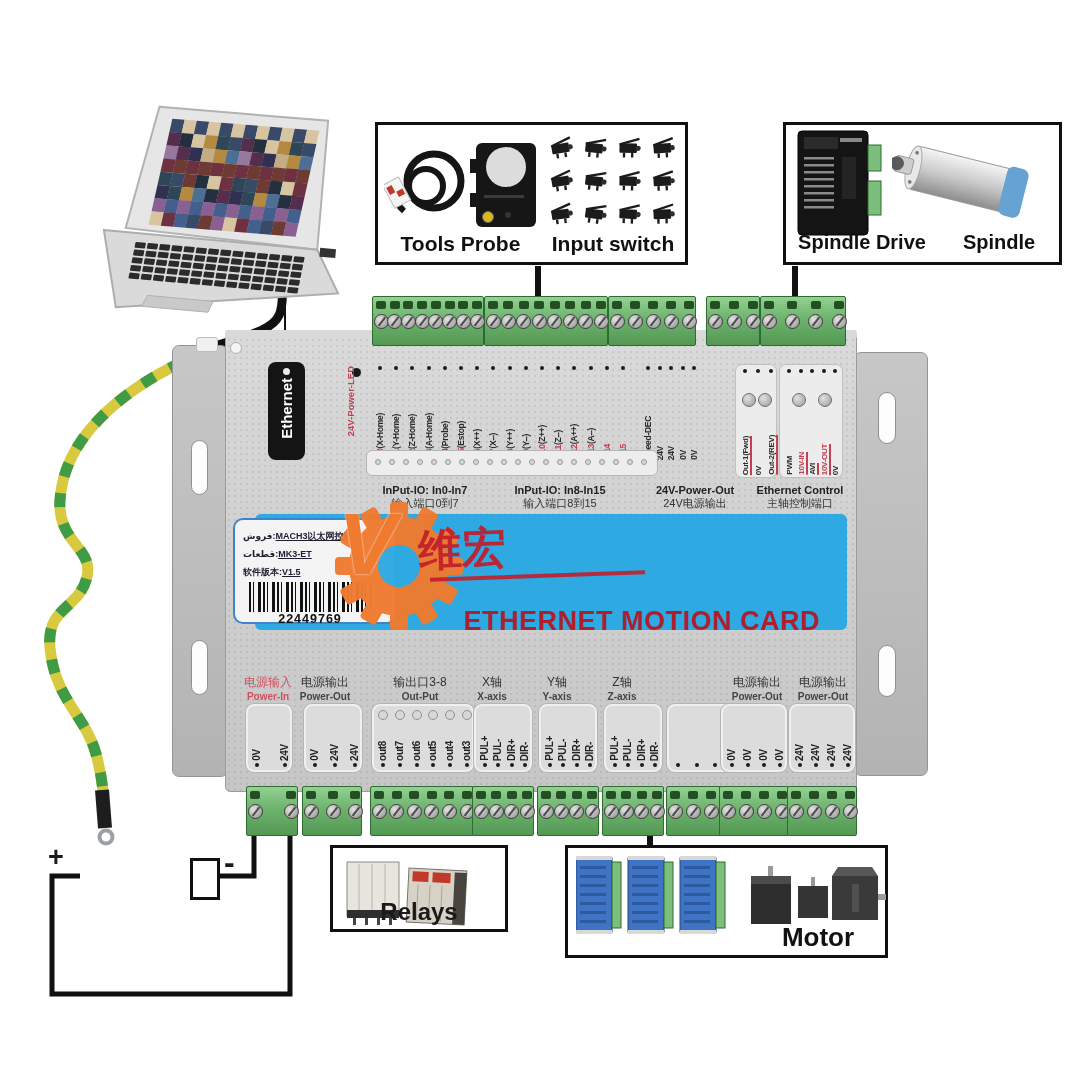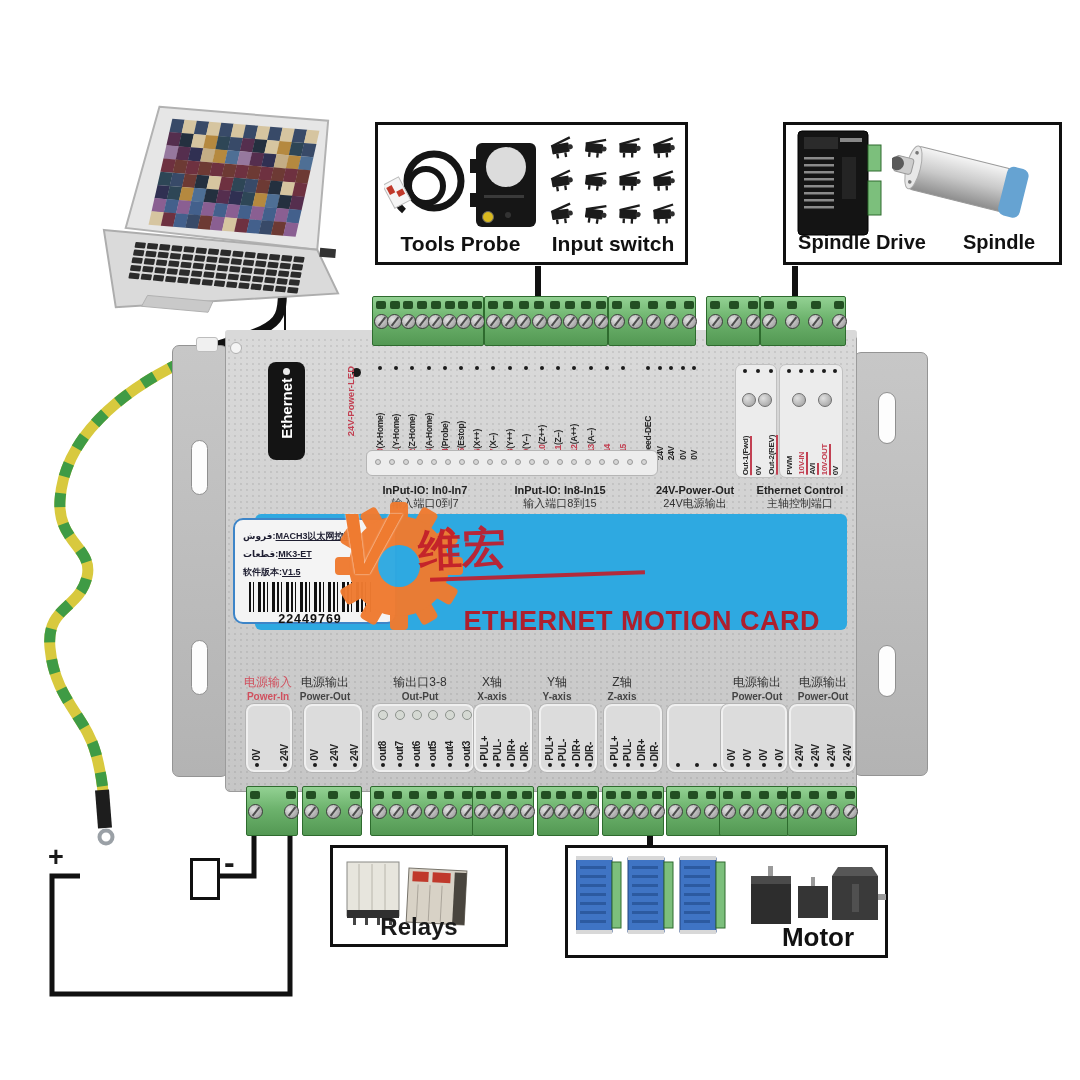--- a/index.html
+++ b/index.html
@@ -605,21 +605,21 @@
       </g>
     </svg>
     <div class="olabel" style="left:0;bottom:8px;width:152px;font-size:20px;">Spindle Drive</div>
     <div class="olabel" style="left:152px;bottom:8px;width:122px;font-size:20px;">Spindle</div>
   </div>
 
   <div class="obox" style="left:190px;top:858px;width:30px;height:42px;border-width:3px;"></div>
   <div id="plus">+</div>
   <div id="minus">-</div>
 
-  <div class="obox" id="box-relays" style="left:330px;top:845px;width:178px;height:102px;">
+  <div class="obox" id="box-relays" style="left:330px;top:845px;width:178px;height:87px;">
     <svg width="150" height="76" viewBox="0 0 150 76" style="position:absolute;left:12px;top:8px;">
       <rect x="2" y="6" width="52" height="54" fill="#e7e5dd" stroke="#8a8a86"></rect>
       <line x1="14" y1="8" x2="14" y2="58" stroke="#b9b6ac"></line>
         <line x1="27" y1="8" x2="27" y2="58" stroke="#b9b6ac"></line>
       <line x1="40" y1="8" x2="40" y2="58" stroke="#b9b6ac"></line>
       <rect x="2" y="54" width="52" height="8" fill="#2f2f2f"></rect>
       <rect x="8" y="62" width="3" height="7" fill="#444"></rect>
         <rect x="20" y="62" width="3" height="7" fill="#444"></rect>
       <rect x="32" y="62" width="3" height="7" fill="#444"></rect>
         <rect x="44" y="62" width="3" height="7" fill="#444"></rect>

